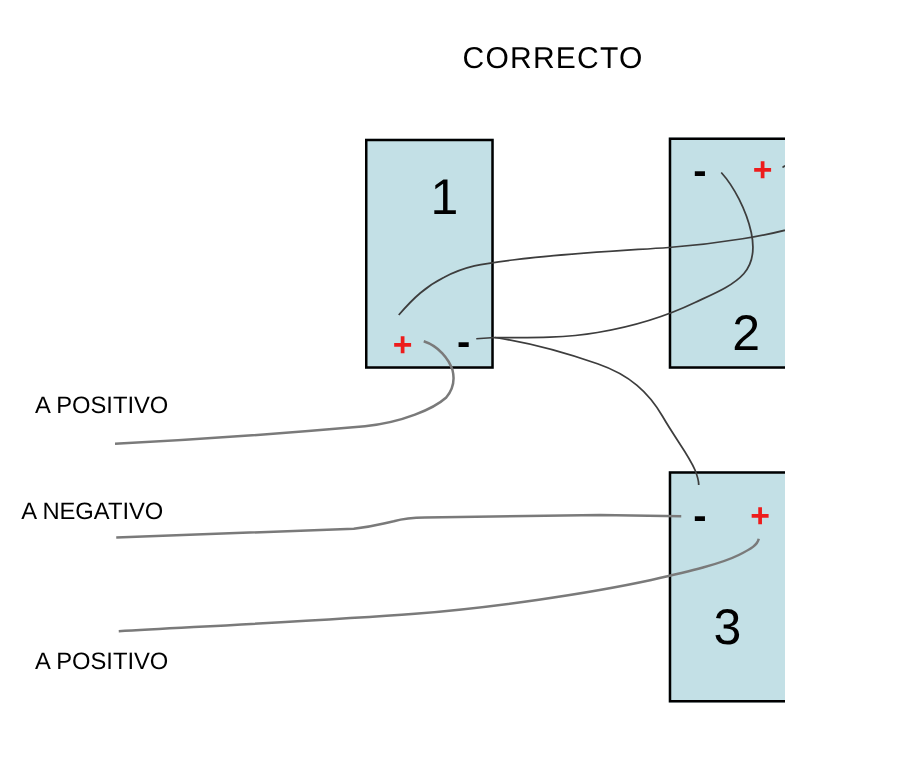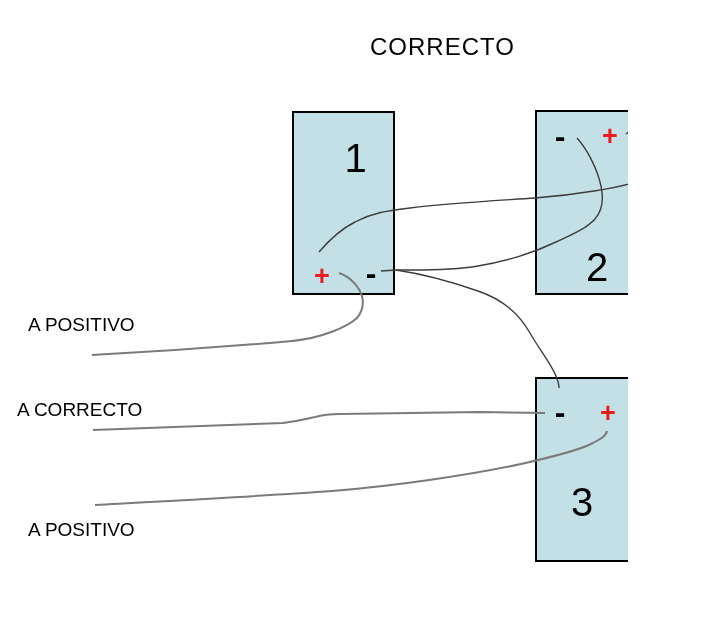--- a/index.html
+++ b/index.html
@@ -61,21 +61,21 @@
     <span class="terminal plus" style="left:73px;top:24px;">+</span>
   </div>
 
   <div class="battery" id="battery-3">
     <div class="bat-number">3</div>
     <span class="terminal minus" style="left:23px;top:33px;">-</span>
     <span class="terminal plus" style="left:71px;top:34px;">+</span>
   </div>
 
   <div class="lead-label" id="label-top">A POSITIVO</div>
-  <div class="lead-label" id="label-middle">A CORRECTO</div>
+  <div class="lead-label" id="label-middle">A NEGATIVO</div>
   <div class="lead-label" id="label-bottom">A POSITIVO</div>
 
   <svg class="wires" viewBox="0 0 720 620" aria-hidden="true">
 
     <path class="wire" d="M319 252 C331 238 341 229 355 222 C372 213 385 211 410 208 C450 203 490 201 535 198 C575 195 618 188 639 181 C649 177 654 171 654 162 C654 151 647 140 637 135 C632 132 628 132 626 134"></path>
 
     <path class="wire" d="M577 138 C587 149 597 168 601 186 C604 200 602 211 595 219 C586 229 571 235 556 242 C533 253 508 261 478 266 C449 271 417 270 396 270 L381 271"></path>
 
     <path class="wire" d="M396 270 C423 274 455 283 478 291 C504 300 519 314 530 333 C541 352 551 364 556 376 C558 381 559 384 559 388"></path>
 

